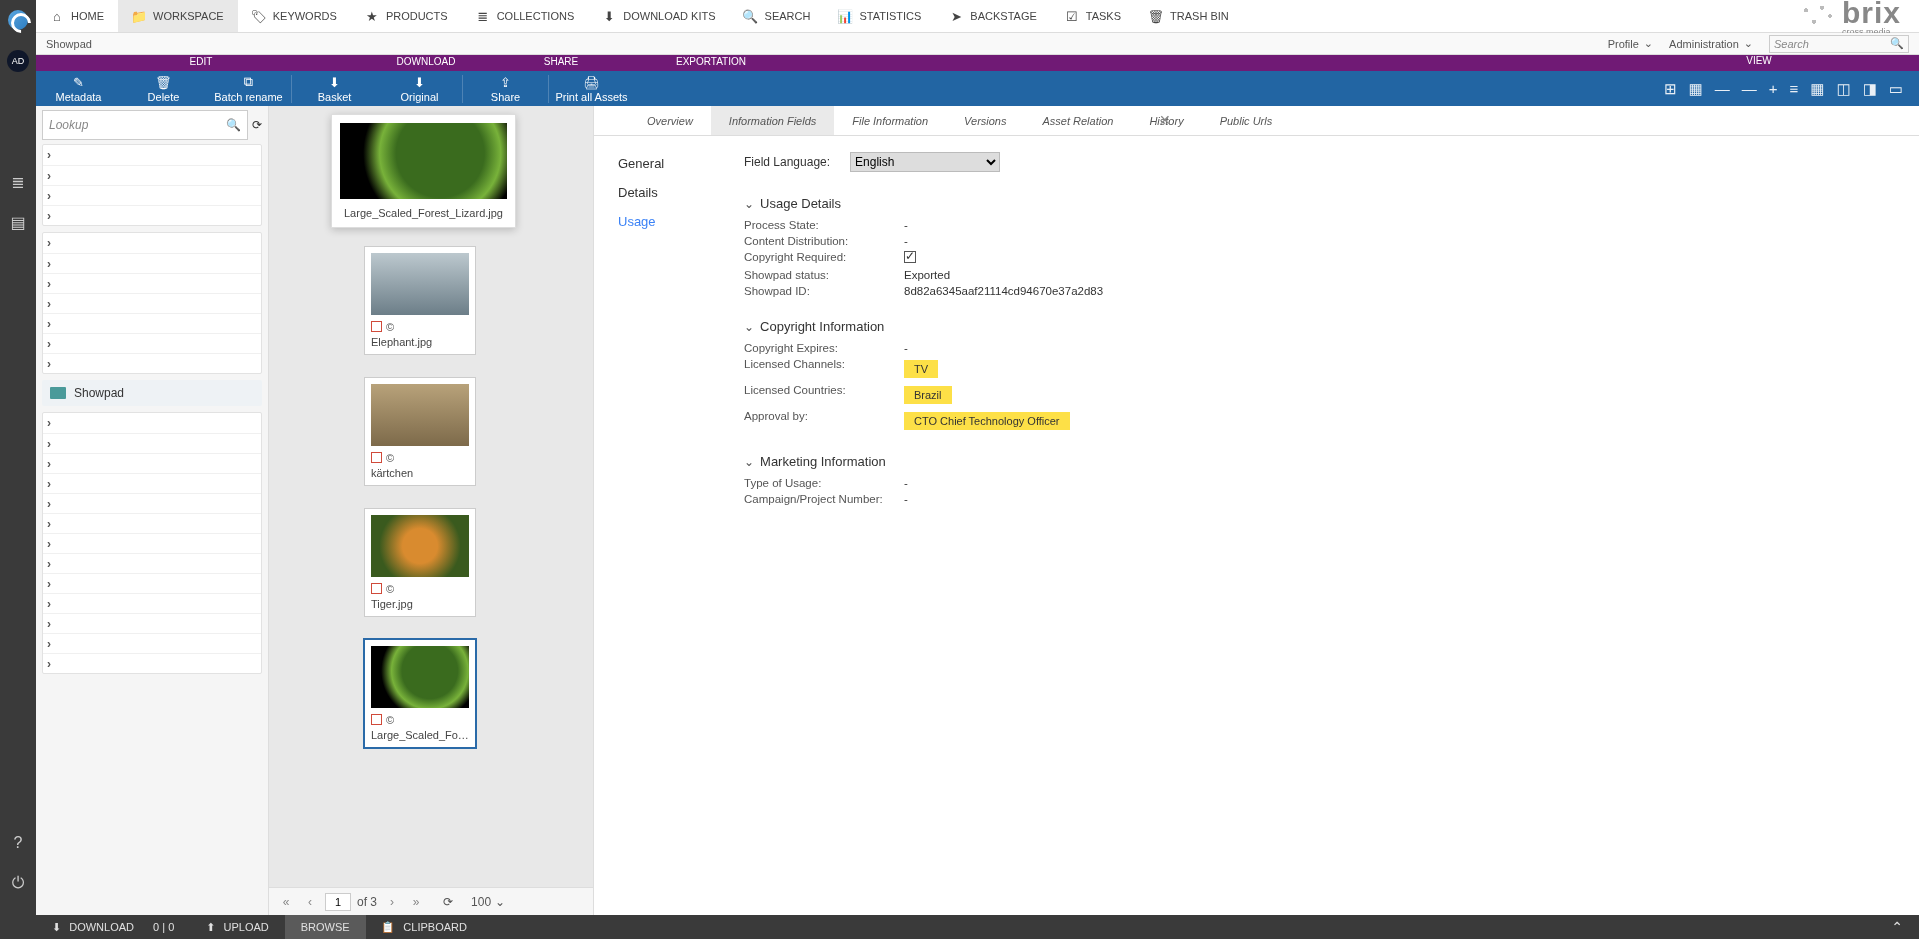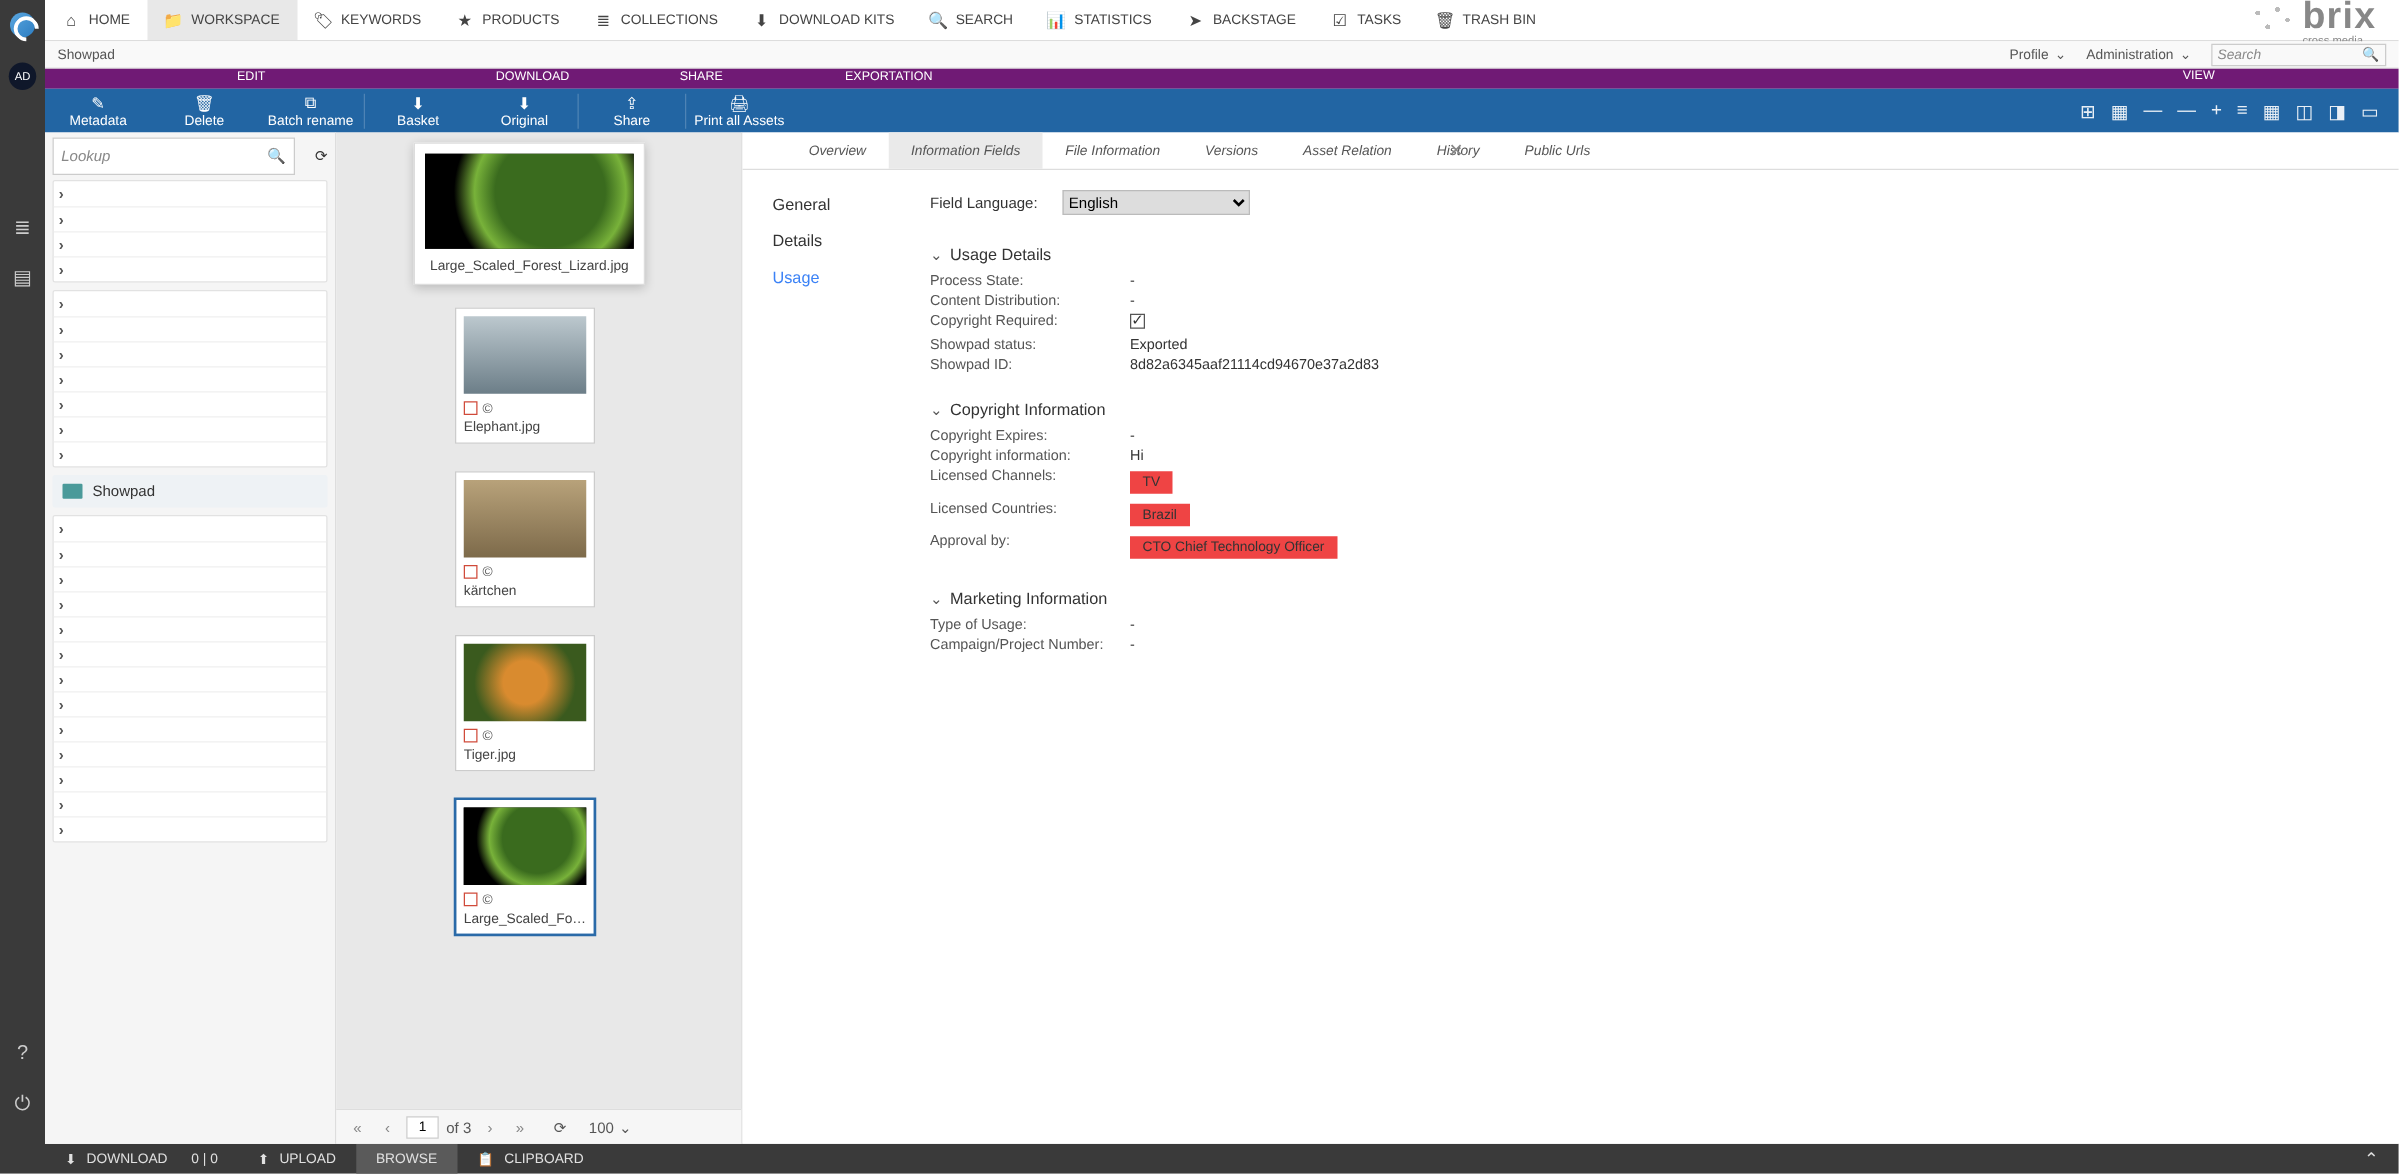--- a/index.html
+++ b/index.html
@@ -109,21 +109,21 @@
 .side-sect .sitem.active { color:#3b82f6;}
 .form-area { flex:1; padding-left:6px;}
 .field-lang { display:flex; align-items:center; gap:20px; margin-bottom:24px; font-size:12px;}
 .field-lang select { width:150px; height:20px; background:#ddd; border:1px solid #bbb; font-size:12px;}
 .group { margin-bottom:22px;}
 .group .g-hdr { display:flex; align-items:center; gap:6px; font-size:13px; color:#333; margin-bottom:8px; cursor:pointer;}
 .group .g-hdr .cv { font-size:12px; color:#555;}
 .field-row { display:flex; align-items:flex-start; margin-bottom:4px; font-size:11.5px;}
 .field-row .lbl { width:160px; color:#555;}
 .field-row .val { color:#333;}
-.chip { display:inline-block; background:#ef4444; padding:3px 10px; font-size:11px; margin:2px 4px 2px 0;}
+.chip { display:inline-block; background:#fde047; padding:3px 10px; font-size:11px; margin:2px 4px 2px 0;}
 .chk { display:inline-block; width:12px; height:12px; border:1px solid #555; position:relative;}
 .chk.on::after { content:'✓'; position:absolute; top:-3px; left:0; font-size:12px;}
 
 
 .bottombar { height:24px; background:#3a3a3a; color:#e0e0e0; display:flex; align-items:center; font-size:11px;}
 .bottombar .bb-sect { display:flex; align-items:center; padding:0 16px; height:100%; gap:8px; cursor:pointer;}
 .bottombar .bb-sect.browse { background:#5a5a5a;}
 .bottombar .bb-right { margin-left:auto; display:flex; align-items:center; height:100%;}
 .bottombar .chev-up { padding:0 16px; font-size:14px;}
 </style>
@@ -267,21 +267,21 @@
           <span class="ti">▦</span>
           <span class="ti">◫</span>
           <span class="ti">◨</span>
           <span class="ti">▭</span>
         </div>
       </div>
 
     <div class="workarea">
 
       <div class="treepanel">
-        <div style="display:flex; align-items:center; gap:16px; padding:4px 6px;">
+        <div style="display:flex; align-items:center; gap:4px; padding:4px 6px;">
           <div class="lookup" style="flex:1; margin:0;">
             <span>Lookup</span>
               <span class="mg">🔍</span>
           </div>
           <span class="refresh">⟳</span>
         </div>
         <div class="tree">
           <div class="tree-box">
             <div class="tree-row">
                 <span class="chev right"></span>
@@ -476,24 +476,20 @@
             <div class="group">
               <div class="g-hdr">
                   <span class="cv">⌄</span>
                   <span>Copyright Information</span>
                 </div>
               <div class="field-row">
                   <span class="lbl">Copyright Expires:</span>
                   <span class="val">-</span>
                 </div>
               <div class="field-row">
-                  <span class="lbl">Copyright information:</span>
-                  <span class="val">Hi</span>
-                </div>
-              <div class="field-row">
                   <span class="lbl">Licensed Channels:</span>
                   <span class="val"><span class="chip">TV</span></span>
                 </div>
               <div class="field-row">
                   <span class="lbl">Licensed Countries:</span>
                   <span class="val"><span class="chip">Brazil</span></span>
                 </div>
               <div class="field-row">
                   <span class="lbl">Approval by:</span>
                   <span class="val"><span class="chip">CTO Chief Technology Officer</span></span>

